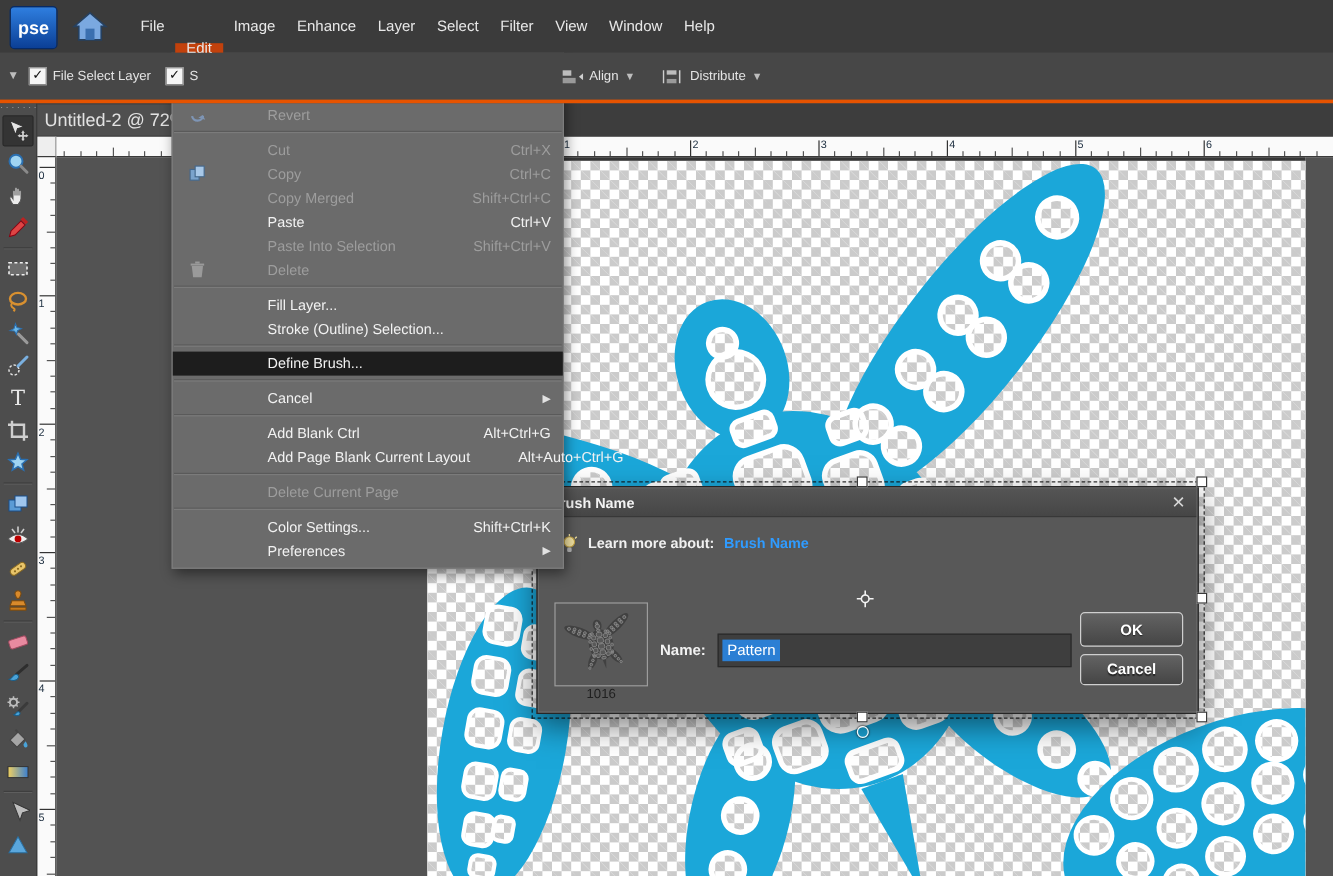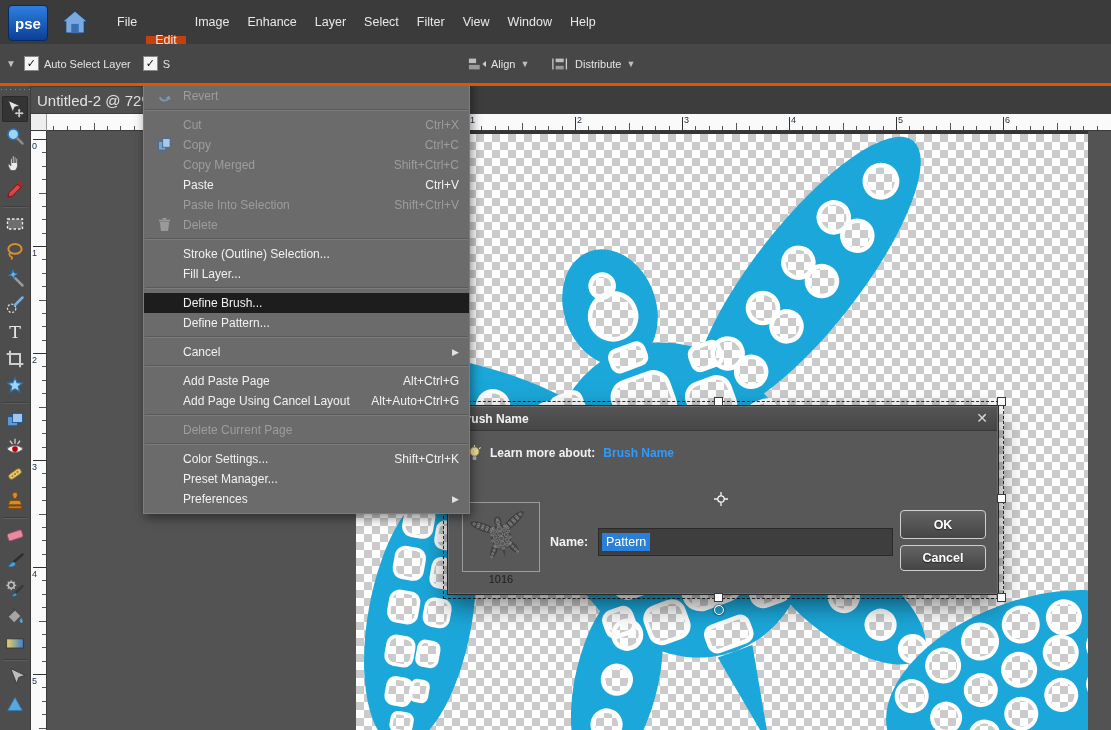--- a/index.html
+++ b/index.html
@@ -74,21 +74,21 @@
              display:flex;align-items:center;padding-left:3px;font-size:12.5px;}
   .dlg-input .sel{background:#2B7FD4;color:#fff;padding:2px 4px;}
   .btn{position:absolute;left:452px;width:84px;border:1px solid #cfcfcf;border-radius:4px;
        background:linear-gradient(#636363,#454545);color:#fff;font-weight:bold;font-size:12.5px;
        display:flex;align-items:center;justify-content:center;text-shadow:0 1px 1px #222;}
   .btn.ok{top:104px;height:27px;}
   .btn.cancel{top:139px;height:24px;}
   
   .dropdown{position:absolute;left:143px;top:41px;width:325px;background:#6b6b6b;z-index:50;
             border:1px solid #7d7d7d;box-shadow:2px 4px 10px rgba(0,0,0,.45);padding:4px 0;}
-  .mi{display:flex;align-items:center;height:20px;padding:0 10px 0 13px;font-size:12px;color:#f2f2f2;}
+  .mi{display:flex;align-items:center;height:20px;padding:0 10px 0 13px;font-size:12px;color:#f2f2f2;gap:40px;}
   .mi .ic{width:17px;height:16px;margin-right:9px;flex:none;}
   .mi .ic svg{width:15px;height:15px;}
   .mi .lbl{white-space:nowrap;}
   .mi .sc{margin-left:auto;white-space:nowrap;}
   .mi .arr{margin-left:auto;font-size:9px;color:#e2e2e2;}
   .mi.disabled .lbl,.mi.disabled .sc{color:#9d9d9d;}
   .mi.hl{background:#1d1d1d;justify-content:flex-end;}
   .msep{height:9px;position:relative;}
   .msep:after{content:"";position:absolute;left:1px;right:1px;top:3px;border-top:1px solid #5a5a5a;border-bottom:1px solid #7b7b7b;}
 </style>
@@ -529,72 +529,62 @@
             <path d="M3 5h10l-1.2 10H4.2z" fill="#9a9a9a"></path>
             <rect x="2" y="2.8" width="12" height="1.8" fill="#9a9a9a"></rect>
             <rect x="6" y="1" width="4" height="1.8" fill="#9a9a9a"></rect>
           </svg></span>
         <span class="lbl">Delete</span>
         <span class="sc"></span>
       </div>
       <div class="msep"></div>
       <div class="mi">
         <span class="ic"></span>
+        <span class="lbl">Fill Layer...</span>
+        <span class="sc"></span>
+      </div>
+      <div class="mi">
+        <span class="ic"></span>
         <span class="lbl">Stroke (Outline) Selection...</span>
         <span class="sc"></span>
       </div>
-      <div class="mi">
-        <span class="ic"></span>
-        <span class="lbl">Fill Layer...</span>
-        <span class="sc"></span>
-      </div>
       <div class="msep"></div>
       <div class="mi hl">
         <span class="ic"></span>
         <span class="lbl">Define Brush...</span>
         <span class="sc"></span>
       </div>
-      <div class="mi">
-        <span class="ic"></span>
-        <span class="lbl">Define Pattern...</span>
-        <span class="sc"></span>
-      </div>
       <div class="msep"></div>
       <div class="mi">
         <span class="ic"></span>
         <span class="lbl">Cancel</span>
         <span class="arr">▶</span>
       </div>
       <div class="msep"></div>
       <div class="mi">
         <span class="ic"></span>
-        <span class="lbl">Add Paste Page</span>
+        <span class="lbl">Add Blank Ctrl</span>
         <span class="sc">Alt+Ctrl+G</span>
       </div>
       <div class="mi">
         <span class="ic"></span>
-        <span class="lbl">Add Page Using Cancel Layout</span>
+        <span class="lbl">Add Page Blank Current Layout</span>
         <span class="sc">Alt+Auto+Ctrl+G</span>
       </div>
       <div class="msep"></div>
       <div class="mi disabled">
         <span class="ic"></span>
         <span class="lbl">Delete Current Page</span>
         <span class="sc"></span>
       </div>
       <div class="msep"></div>
       <div class="mi">
         <span class="ic"></span>
         <span class="lbl">Color Settings...</span>
         <span class="sc">Shift+Ctrl+K</span>
-      </div>
-      <div class="mi">
-        <span class="ic"></span>
-        <span class="lbl">Preset Manager...</span>
-        <span class="sc"></span>
       </div>
       <div class="mi">
         <span class="ic"></span>
         <span class="lbl">Preferences</span>
         <span class="arr">▶</span>
       </div>
     </div>
 
   <div class="menubar">
     <div class="pse-logo">pse</div>
@@ -615,21 +605,21 @@
         <div class="mb-item">View</div>
         <div class="mb-item">Window</div>
         <div class="mb-item">Help</div>
       </div>
   </div>
 
   <div class="optionsbar">
     <span class="ob-caret">▼</span>
     <div class="ob-group" style="margin-left:8px">
       <span class="cb">✓</span>
-      <span>Auto Select Layer</span>
+      <span>File Select Layer</span>
     </div>
     <div class="ob-group" style="margin-left:12px">
       <span class="cb">✓</span>
       <span>S</span>
     </div>
     <div class="ob-group" style="position:absolute;left:468px">
       <svg width="18" height="14" viewBox="0 0 20 14">
         <rect x="1" y="1" width="8" height="5" fill="#bdbdbd"></rect>
           <rect x="1" y="8" width="12" height="5" fill="#9a9a9a"></rect>
         <path d="M16 7l4-3.2v6.4z" fill="#cfcfcf"></path>

